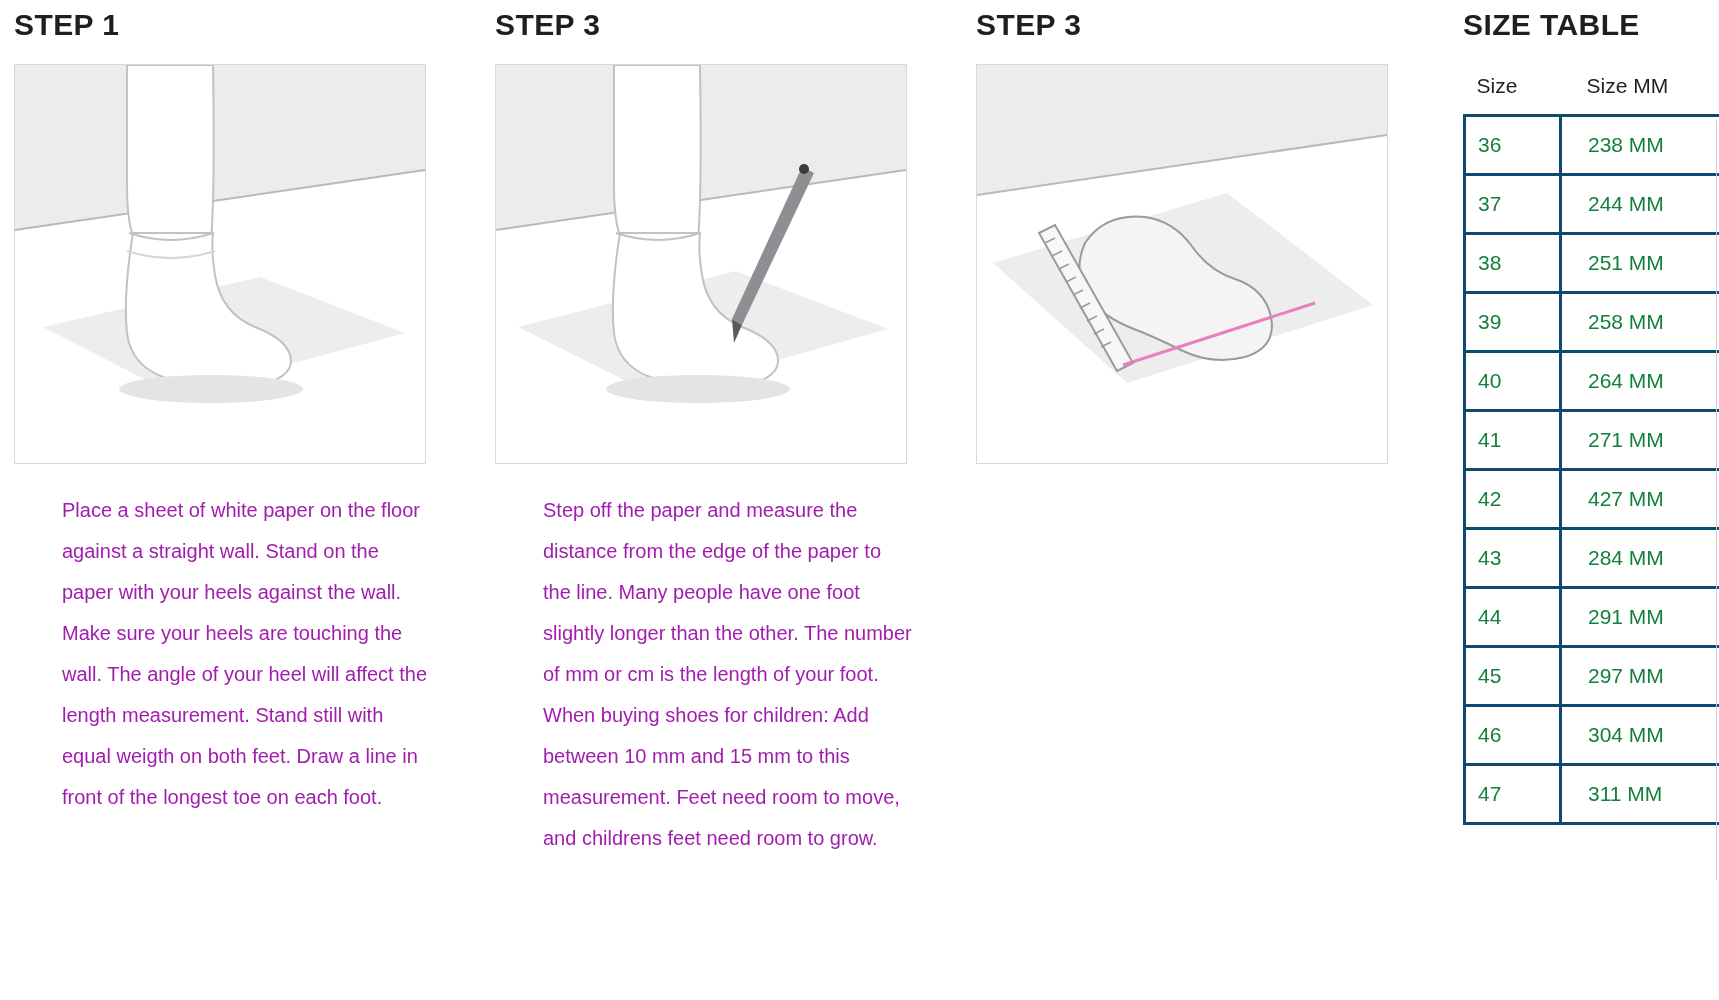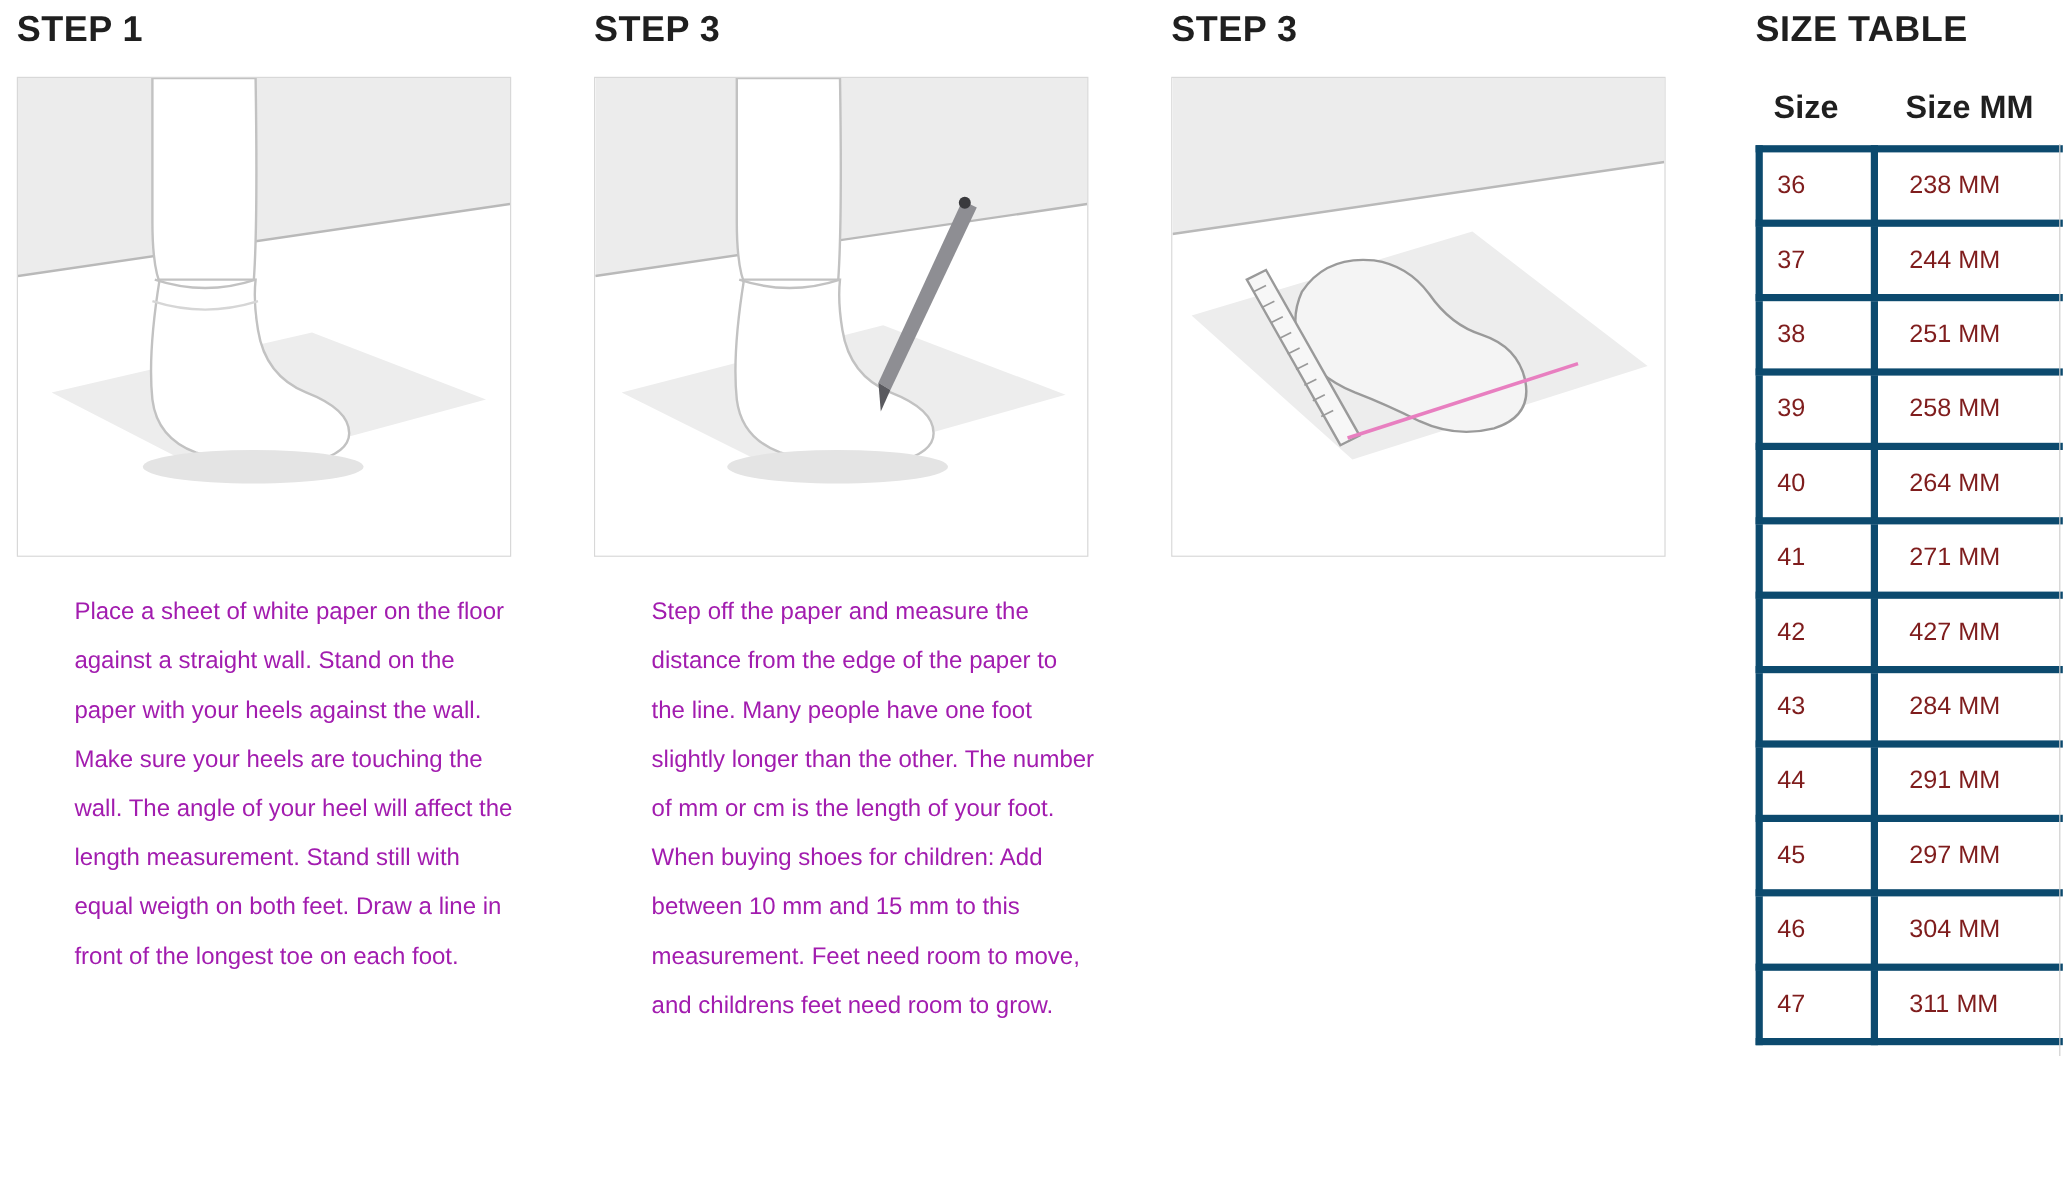--- a/index.html
+++ b/index.html
@@ -63,32 +63,32 @@
     letter-spacing: 0.4px;
     margin: 8px 0 26px 0;
     color: #1f1f1f;
   }
   table.size-table {
     border-collapse: collapse;
     width: 300px;
     font-size: 21px;
   }
   table.size-table th {
-    font-size: 27px;
-    font-weight: bold;
+    font-size: 21px;
+    font-weight: normal;
     text-align: left;
     padding: 6px 0 16px 12px;
     color: #1f1f1f;
     border: none;
   }
   table.size-table th.col-mm { padding-left: 26px; }
   table.size-table td {
-    border: 6px solid #0c4a6e;
+    border: 3px solid #0c4a6e;
     padding: 16px 0 16px 12px;
-    color: #7f1d1d;
+    color: #15803d;
     font-size: 21px;
   }
   table.size-table td.col-mm { padding-left: 26px; }
   table.size-table tr td:first-child { width: 96px; }
   .right-edge {
     position: absolute;
     top: 120px;
     left: 1716px;
     width: 1px;
     height: 760px;

